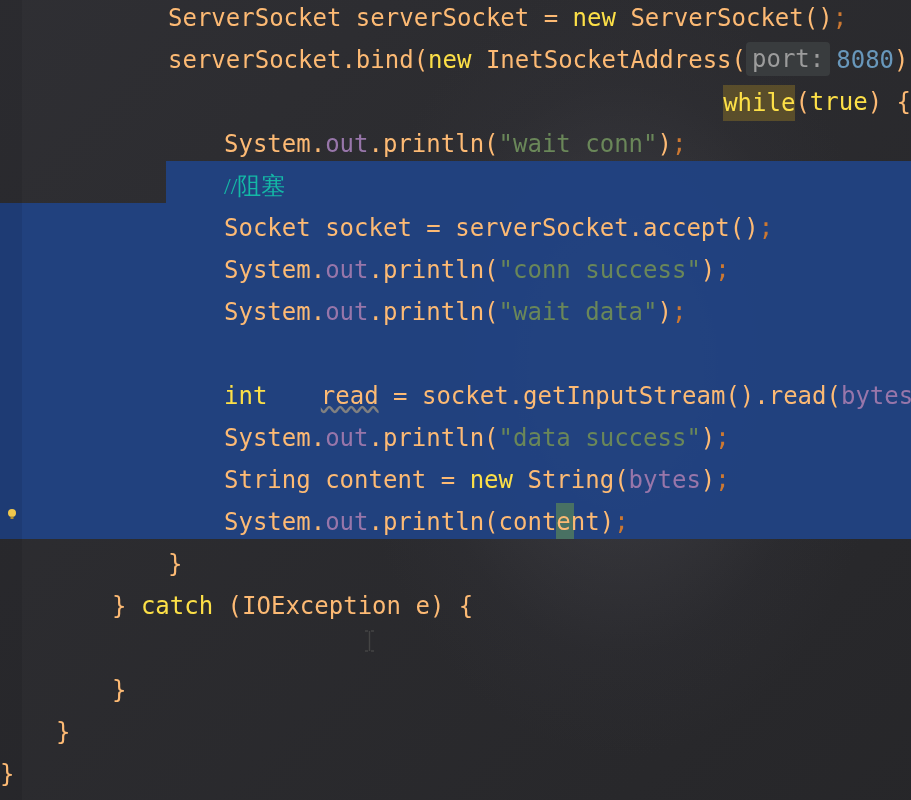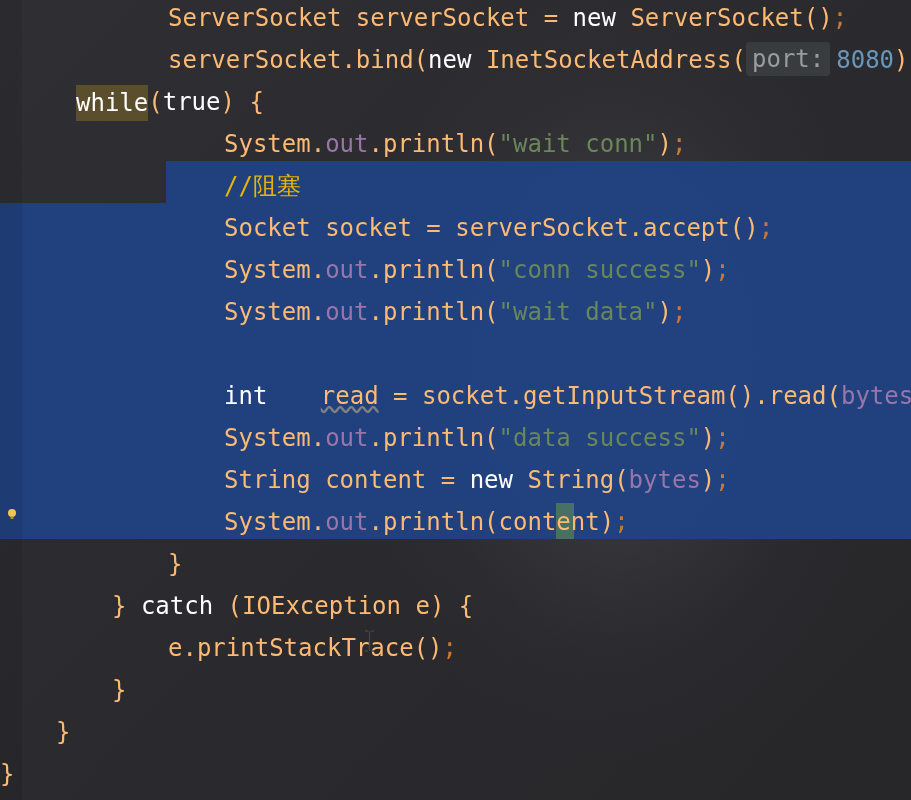--- a/index.html
+++ b/index.html
@@ -53,24 +53,24 @@
       position: absolute;
       left: 0;
       width: 911px;
       height: 42px;
       line-height: 42px;
       color: #c8c8c8;
       white-space: pre;
       z-index: 3;
     }
     .line span { white-space: pre; }
-    .kw { color: #ffffff; font-weight: 500; }
+    .kw { color: #fde047; font-weight: 500; }
     .num { color: #6897bb; }
     .str { color: #6a8759; }
-    .cmt { color: #eab308; }
+    .cmt { color: #14b8a6; font-family: Liberation Serif, serif; }
     .field { color: #9876aa; }
     .semi { color: #cc7832; }
     .tok-default { color: #fdba74; }
     .hl-while {
       background: rgba(120,100,40,0.6);
       display: inline-block;
       line-height: 36px;
       height: 36px;
       vertical-align: middle;
     }
@@ -127,29 +127,28 @@
   <div class="caret-green"></div>
   <div class="text-cursor">
     <svg viewBox="0 0 11 22" width="11" height="22">
       <path d="M1 1 H4 M7 1 H10 M5.5 1 V21 M1 21 H4 M7 21 H10" stroke="#444" stroke-width="1.4" fill="none"></path>
     </svg>
   </div>
 <div class="sel" style="left: 166px; top: 161px; width: 745px; height: 42px;"></div>
     <div class="sel" style="left: 0px; top: 203px; width: 911px; height: 336px;"></div>
     <div class="line" style="top: -3px; padding-left: 168px;"><span class="tok-default">ServerSocket serverSocket = </span><span class="kw">new </span><span class="tok-default">ServerSocket()</span><span class="semi">;</span></div>
     <div class="line" style="top: 39px; padding-left: 168px;"><span class="tok-default">serverSocket.bind(</span><span class="kw">new </span><span class="tok-default">InetSocketAddress(</span><span class="param-box"><span class="param-name">port:</span></span><span class="num">8080</span><span class="tok-default">))</span></div>
-    <div class="line" style="top: 81px; padding-left: 76px;"><span class="kw hl-while">while</span><span class="tok-default">(</span><span class="kw">true</span><span class="tok-default">) {</span></div>
+    <div class="line" style="top: 81px; padding-left: 76px; text-align: right;"><span class="kw hl-while">while</span><span class="tok-default">(</span><span class="kw">true</span><span class="tok-default">) {</span></div>
     <div class="line" style="top: 123px; padding-left: 224px;"><span class="tok-default">System.</span><span class="field">out</span><span class="tok-default">.println(</span><span class="str">"wait conn"</span><span class="tok-default">)</span><span class="semi">;</span></div>
     <div class="line" style="top: 165px; padding-left: 224px;"><span class="cmt">//阻塞</span></div>
     <div class="line" style="top: 207px; padding-left: 224px;"><span class="tok-default">Socket socket = serverSocket.accept()</span><span class="semi">;</span></div>
     <div class="line" style="top: 249px; padding-left: 224px;"><span class="tok-default">System.</span><span class="field">out</span><span class="tok-default">.println(</span><span class="str">"conn success"</span><span class="tok-default">)</span><span class="semi">;</span></div>
     <div class="line" style="top: 291px; padding-left: 224px;"><span class="tok-default">System.</span><span class="field">out</span><span class="tok-default">.println(</span><span class="str">"wait data"</span><span class="tok-default">)</span><span class="semi">;</span></div>
     <div class="line" style="top: 375px; padding-left: 224px;"><span class="kw">int </span><span class="tok-default underline">read</span><span class="tok-default"> = socket.getInputStream().read(</span><span class="field">bytes</span><span class="tok-default">)</span><span class="semi">;</span></div>
     <div class="line" style="top: 417px; padding-left: 224px;"><span class="tok-default">System.</span><span class="field">out</span><span class="tok-default">.println(</span><span class="str">"data success"</span><span class="tok-default">)</span><span class="semi">;</span></div>
     <div class="line" style="top: 459px; padding-left: 224px;"><span class="tok-default">String content = </span><span class="kw">new </span><span class="tok-default">String(</span><span class="field">bytes</span><span class="tok-default">)</span><span class="semi">;</span></div>
     <div class="line" style="top: 501px; padding-left: 224px;"><span class="tok-default">System.</span><span class="field">out</span><span class="tok-default">.println(content)</span><span class="semi">;</span></div>
     <div class="line" style="top: 543px; padding-left: 168px;"><span class="tok-default">}</span></div>
     <div class="line" style="top: 585px; padding-left: 112px;"><span class="tok-default">} </span><span class="kw">catch </span><span class="tok-default">(IOException e) {</span></div>
-    <div class="line" style="top: 627px; padding-left: 168px;"><span class="tok-default">e.printStackTrace()</span><span class="semi">;</span></div>
     <div class="line" style="top: 669px; padding-left: 112px;"><span class="tok-default">}</span></div>
     <div class="line" style="top: 711px; padding-left: 56px;"><span class="tok-default">}</span></div>
     <div class="line" style="top: 753px; padding-left: 0px;"><span class="tok-default">}</span></div>
   </div>
 
 </body></html>

